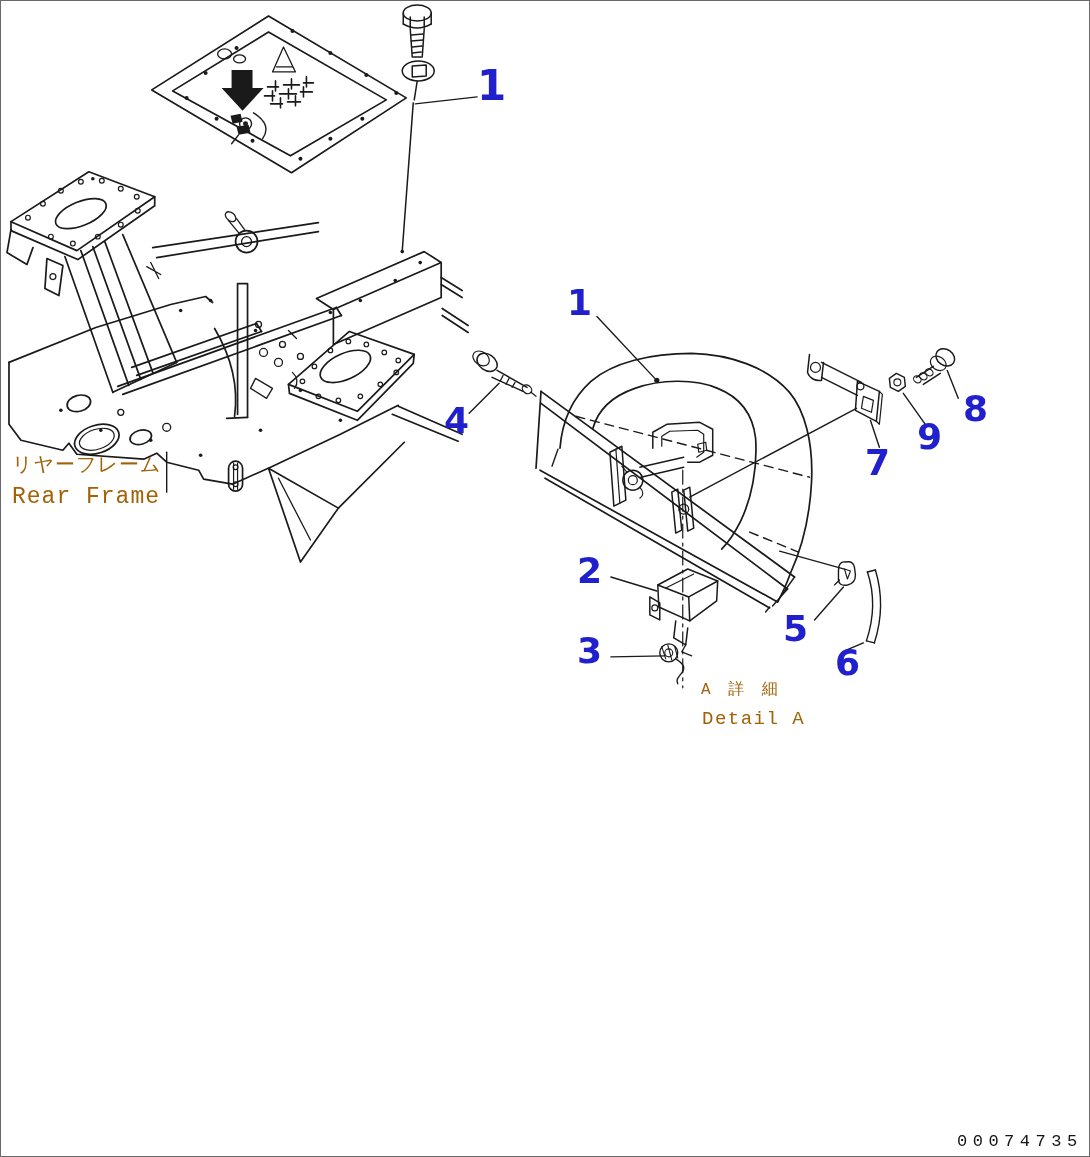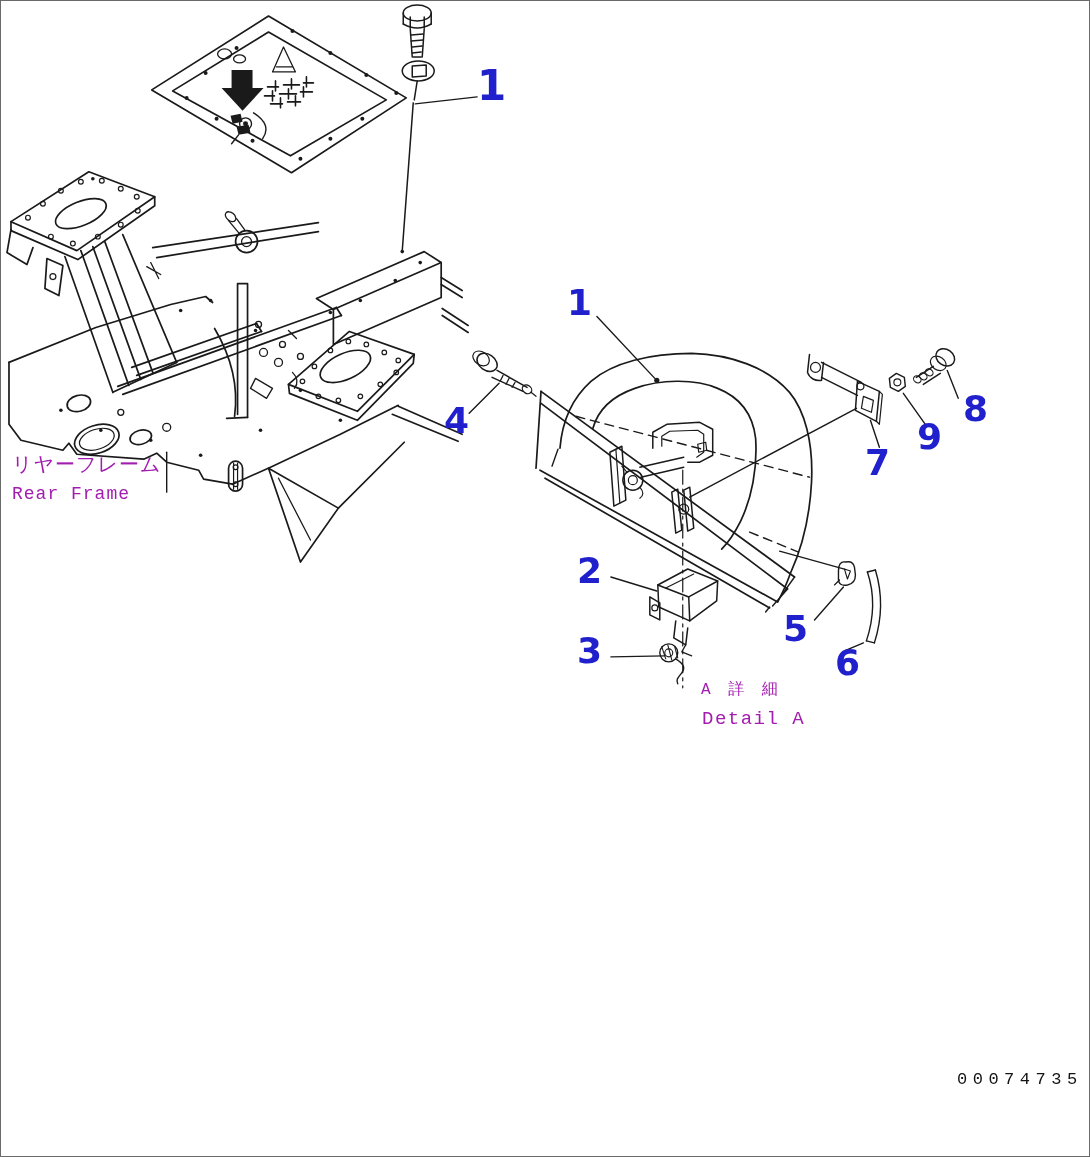--- a/index.html
+++ b/index.html
@@ -7,21 +7,21 @@
     position:relative;width:1090px;height:1157px;background:#ffffff;
     border:1px solid #6a6a6a;box-sizing:border-box;overflow:hidden;
     font-family:"Liberation Mono","DejaVu Sans Mono",monospace;
   }
   svg.art{position:absolute;left:0;top:0;width:100%;height:100%;}
   .callout{
     position:absolute;color:#2020cc;line-height:1;
     font-family:"DejaVu Sans","Liberation Sans",sans-serif;font-weight:bold;
     cursor:pointer;user-select:none;
   }
-  .label-text{position:absolute;color:#a21caf;white-space:pre;line-height:1.1;}
+  .label-text{position:absolute;color:#a16207;white-space:pre;line-height:1.1;}
   .docnum{position:absolute;color:#141414;white-space:pre;}
 </style>
 </head>
 <body>
 
 <div class="page">
 
   <svg class="art" viewBox="0 0 1090 1157" fill="none" stroke="#1a1a1a" stroke-width="1.7" stroke-linecap="round" stroke-linejoin="round">
 
     <g>
@@ -332,19 +332,19 @@
   <div class="callout" style="left:576px;top:552px;font-size:36px">2</div>
   <div class="callout" style="left:576px;top:632px;font-size:36px">3</div>
   <div class="callout" style="left:443px;top:402px;font-size:36px">4</div>
   <div class="callout" style="left:782px;top:610px;font-size:36px">5</div>
   <div class="callout" style="left:834px;top:644px;font-size:36px">6</div>
   <div class="callout" style="left:864px;top:444px;font-size:36px">7</div>
   <div class="callout" style="left:962px;top:390px;font-size:36px">8</div>
   <div class="callout" style="left:916px;top:418px;font-size:36px">9</div>
 
   <div class="label-text" style="left:11px;top:454px;font-size:20px;letter-spacing:1px">リヤーフレーム</div>
-  <div class="label-text" style="left:11px;top:484px;font-size:18px;letter-spacing:1px">Rear Frame</div>
+  <div class="label-text" style="left:11px;top:484px;font-size:23px;letter-spacing:1px">Rear Frame</div>
 
   <div class="label-text" style="left:700px;top:681px;font-size:16px;letter-spacing:4px">A 詳 細</div>
   <div class="label-text" style="left:701px;top:708px;font-size:19px;letter-spacing:1.5px">Detail A</div>
 
-  <div class="docnum" style="left:956px;top:1069px;font-size:17px;letter-spacing:5.5px">00074735</div>
+  <div class="docnum" style="left:956px;top:1131px;font-size:17px;letter-spacing:5.5px">00074735</div>
 </div>
 
 </body></html>

